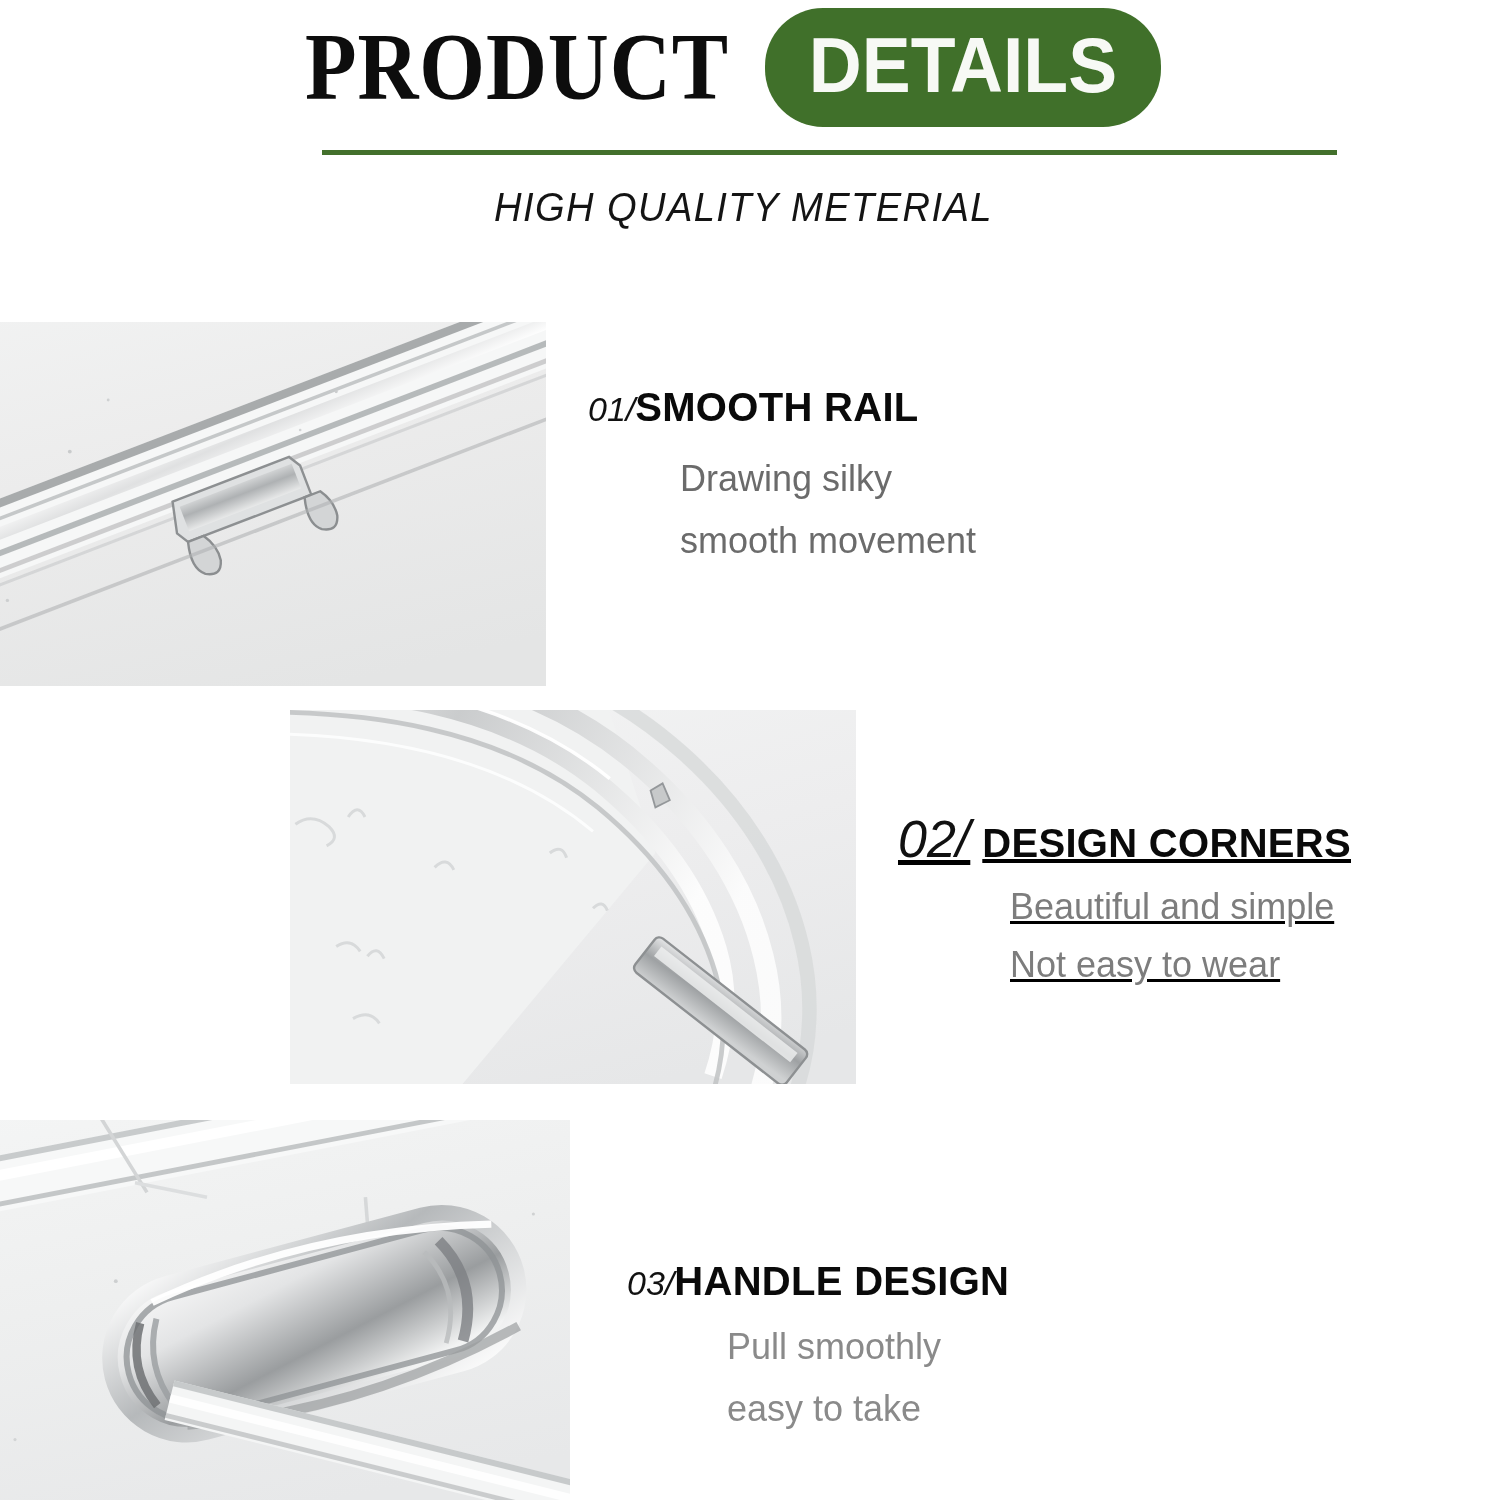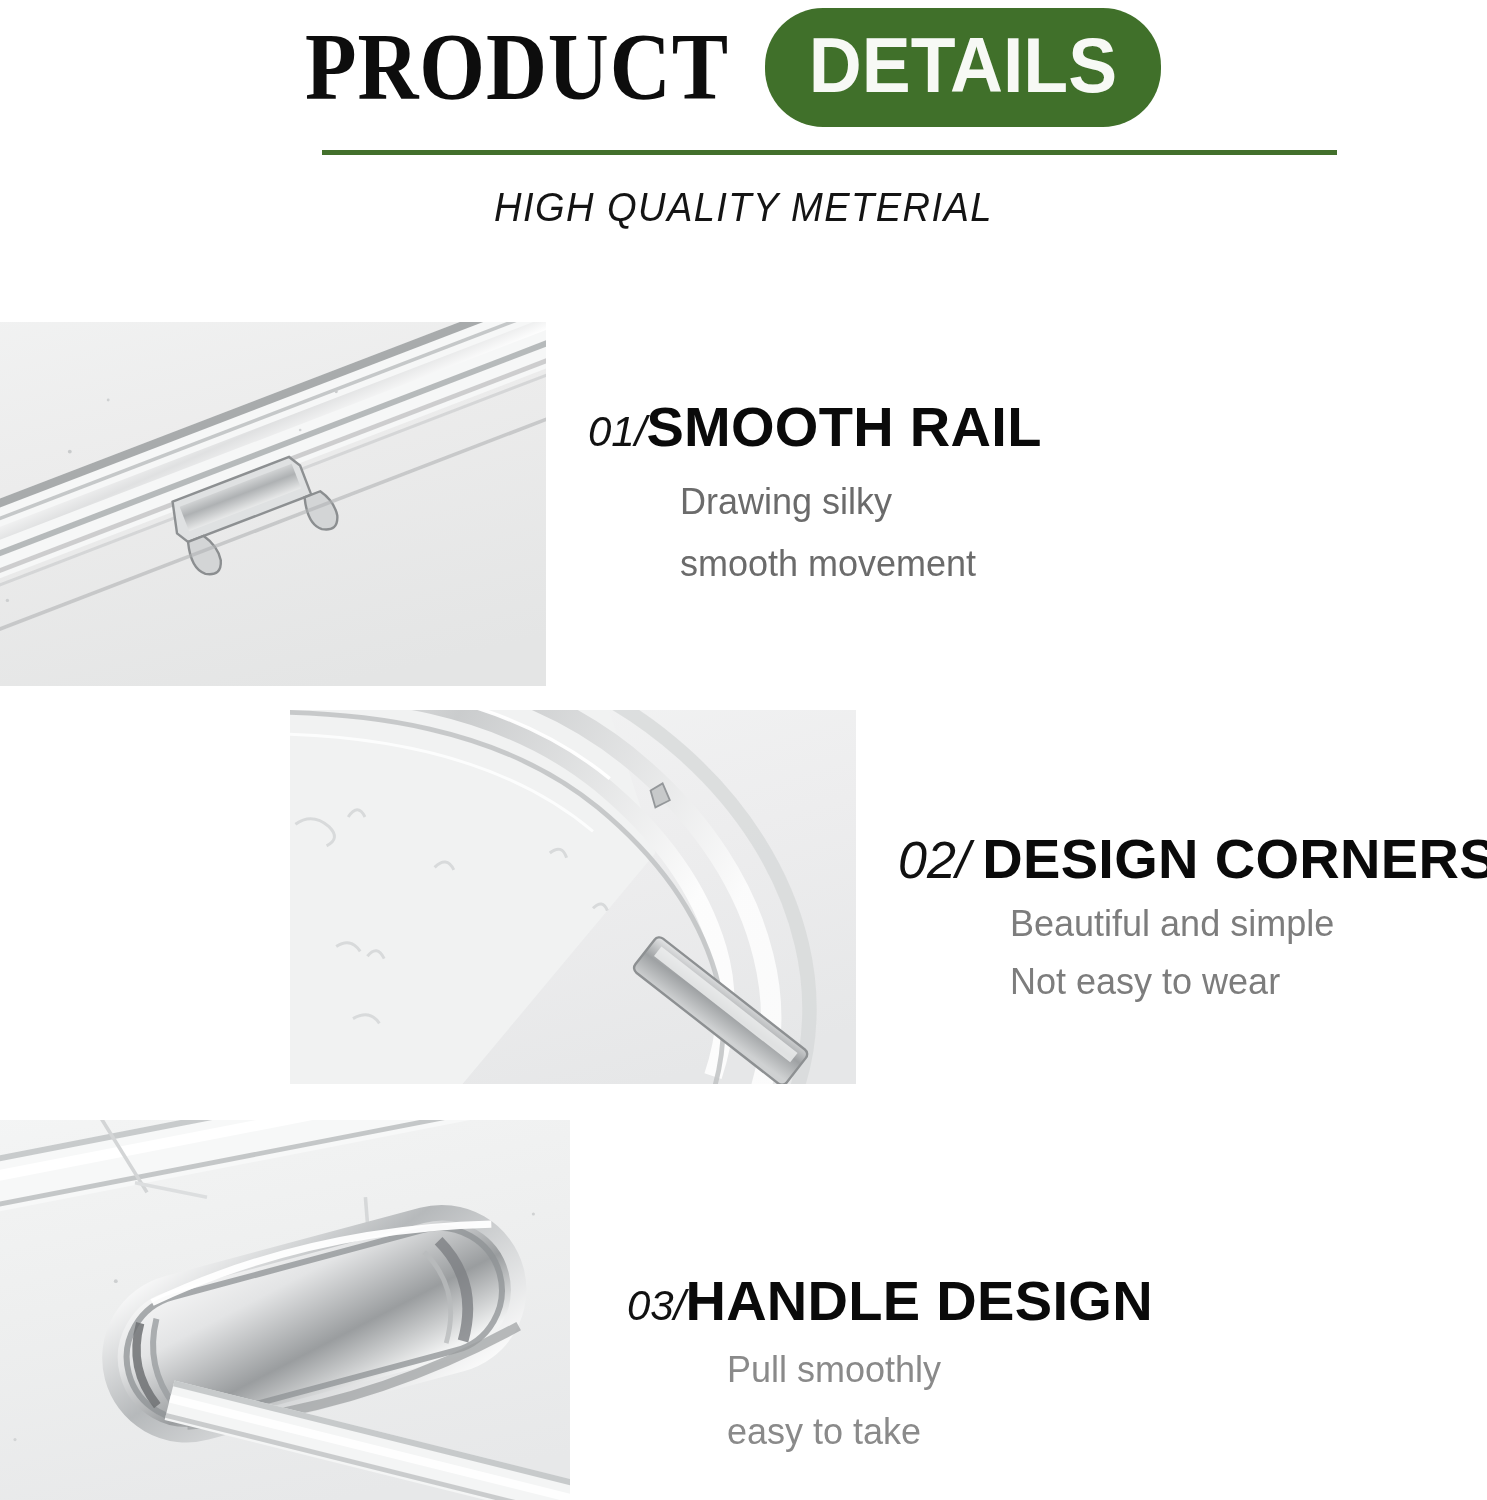--- a/index.html
+++ b/index.html
@@ -109,48 +109,47 @@
   }
   .feature .f-head {
     display: flex;
     align-items: baseline;
     white-space: nowrap;
   }
   .feature .f-num {
     font-family: "Liberation Sans", sans-serif;
     font-style: italic;
     font-weight: normal;
-    font-size: 42px;
+    font-size: 34px;
     line-height: 58px;
     color: #111111;
     letter-spacing: 0px;
   }
   .feature .f-title {
     font-family: "Liberation Sans", sans-serif;
     font-weight: bold;
-    font-size: 56px;
+    font-size: 40px;
     line-height: 58px;
     color: #0a0a0a;
     letter-spacing: 0.3px;
-    margin-top: 20px;
   }
   .feature .f-line {
     font-family: "Liberation Sans", sans-serif;
     font-weight: normal;
     font-size: 36px;
     line-height: 62px;
     color: #6b6b6b;
     white-space: nowrap;
   }
   .feature .f-body { margin-top: 10px; }
 
   #feature-1 { left: 588px;  top: 378px; }
   #feature-1 .f-body { padding-left: 92px; }
 
-  #feature-2 { left: 898px;  top: 810px; }
+  #feature-2 { left: 898px;  top: 810px; text-decoration: underline; }
   #feature-2 .f-num { font-size: 52px; }
   #feature-2 .f-title { margin-left: 12px; }
   #feature-2 .f-line { color: #7d7d7d; line-height: 58px; }
   #feature-2 .f-body { padding-left: 112px; margin-top: 6px; }
 
   #feature-3 { left: 627px;  top: 1252px; }
   #feature-3 .f-line { color: #8a8a8a; line-height: 62px; }
   #feature-3 .f-body { padding-left: 100px; margin-top: 4px; }
 </style>
 </head>

